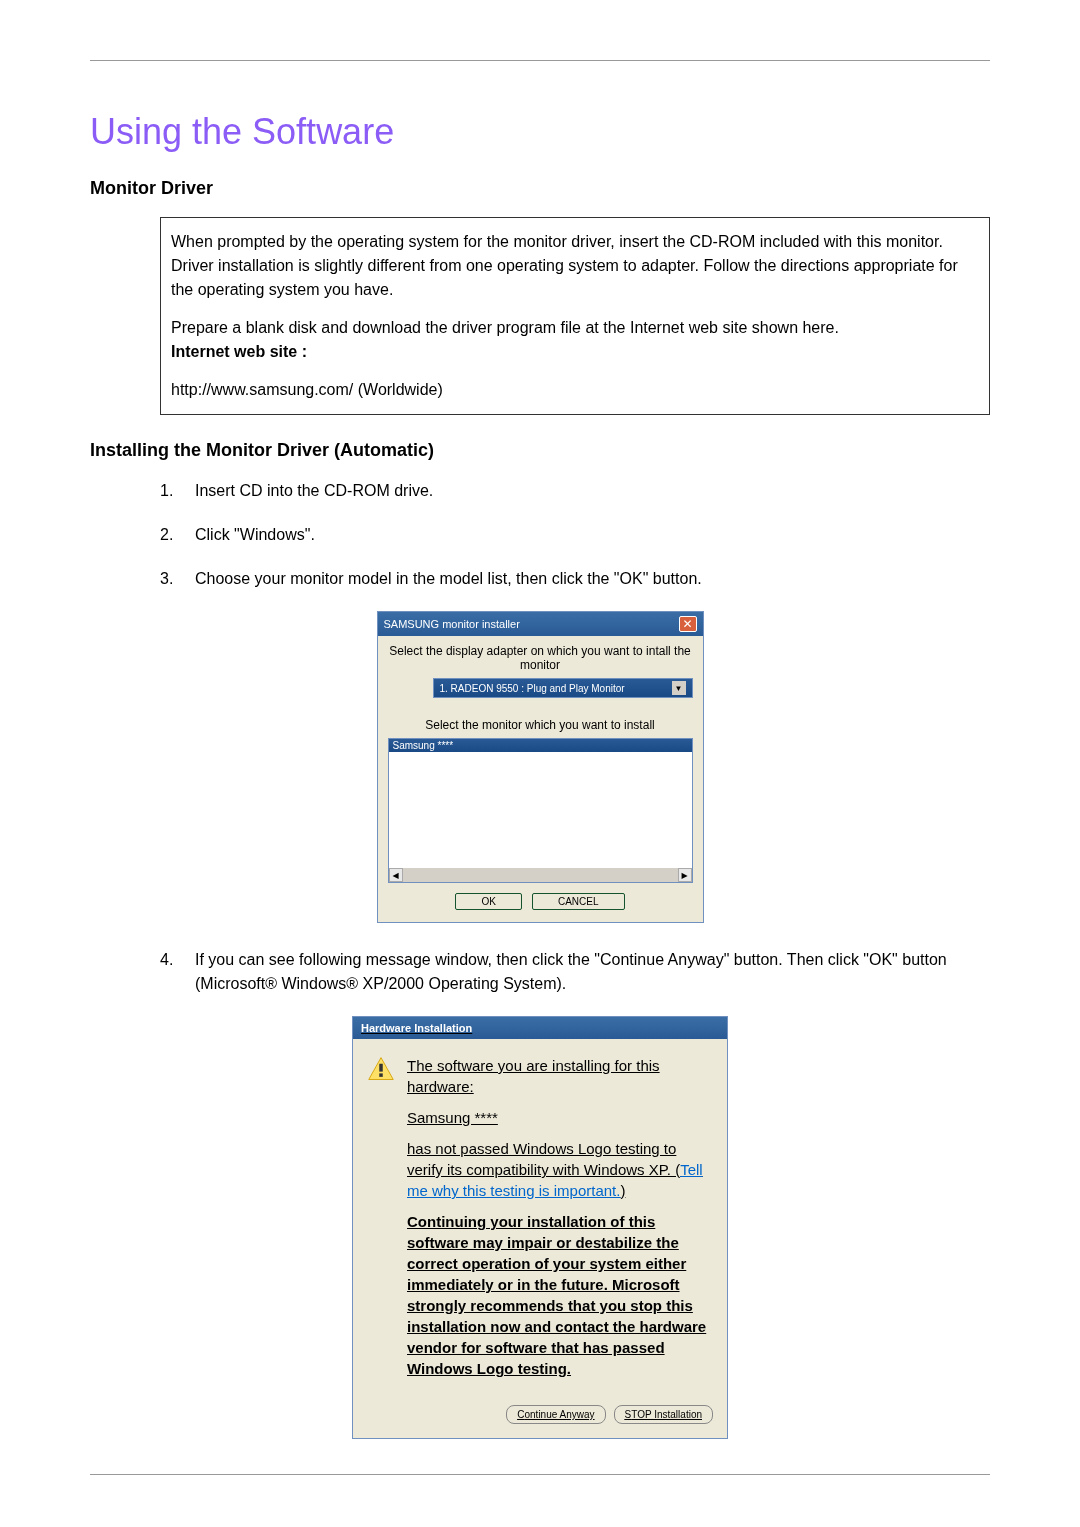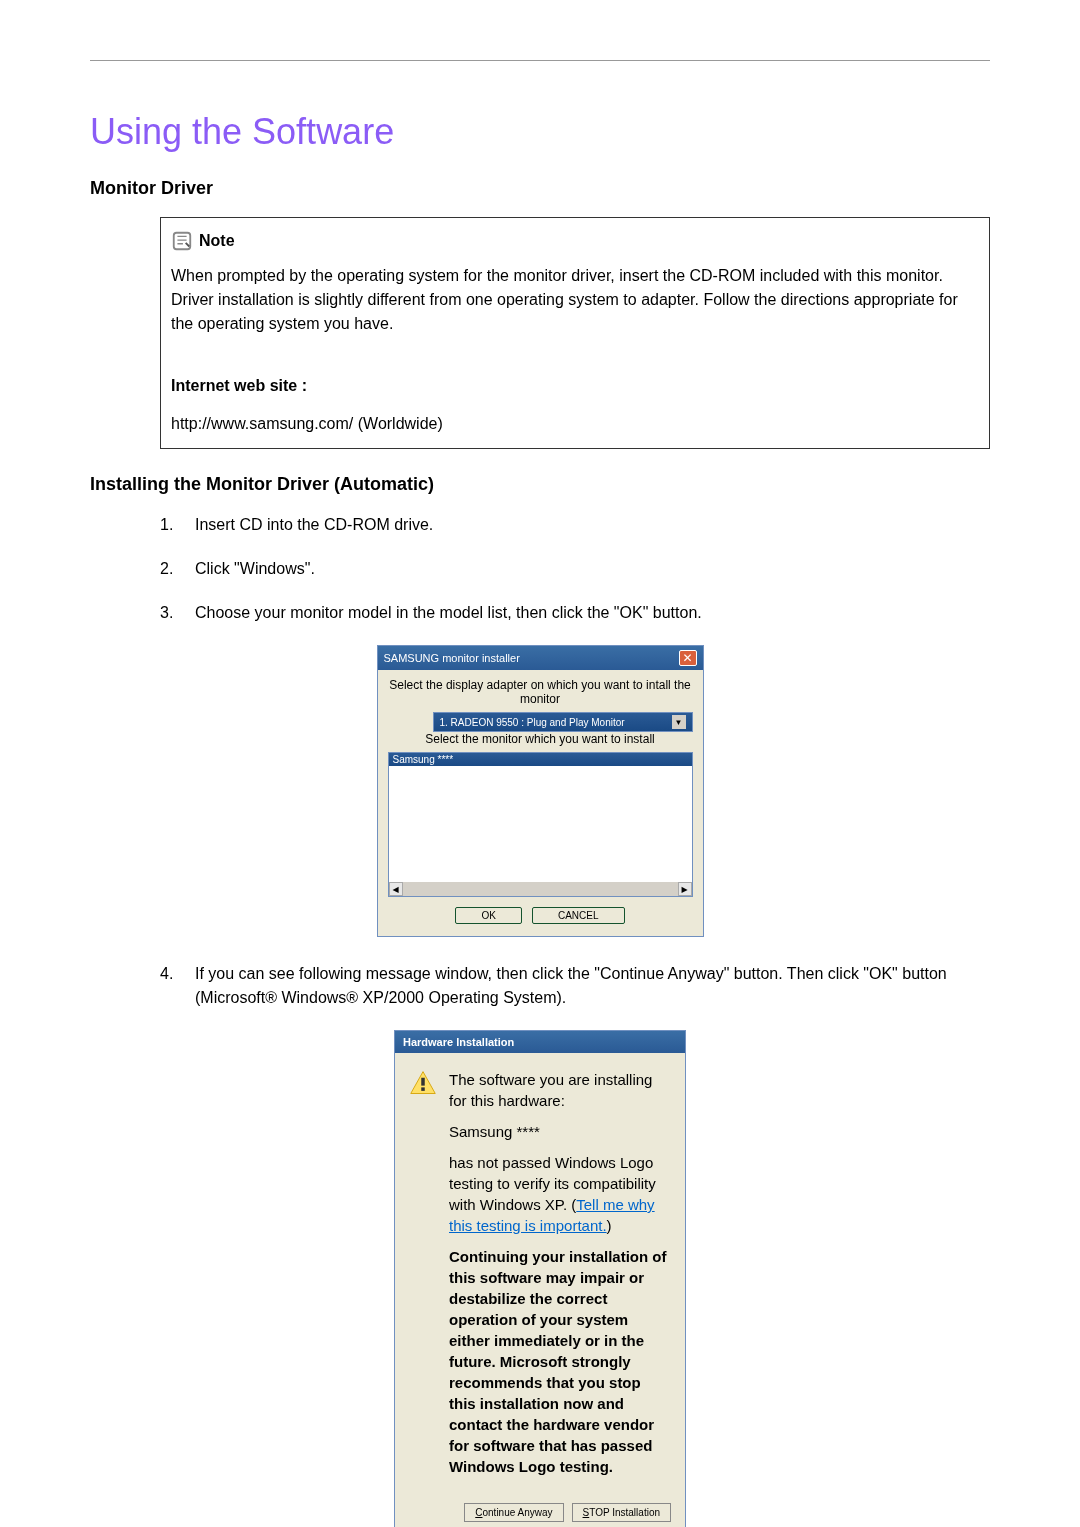--- a/index.html
+++ b/index.html
@@ -176,24 +176,25 @@
     }
     .dialog-btn {
       padding: 2px 25px;
       font-size: 10px;
       background: #ece9d8;
       border: 1px solid #14532d;
       border-radius: 2px;
     }
     
     .dialog2 {
-      width: 292px;
+      width: 376px;
       border: 1px solid #7090c0;
       background: #ece9d8;
       font-size: 11px;
+      text-decoration: underline;
     }
     .dialog2-titlebar {
       background: linear-gradient(to bottom, #3a6ea5, #2a5a95);
       color: #fff;
       padding: 5px 8px;
       font-weight: bold;
     }
     .dialog2-body {
       padding: 16px 14px;
       display: flex;
@@ -222,51 +223,43 @@
       display: flex;
       justify-content: flex-end;
       gap: 8px;
       padding: 0 14px 14px 14px;
     }
     .dialog2-btn {
       padding: 3px 10px;
       font-size: 10px;
       background: #ece9d8;
       border: 1px solid #888;
-      border-radius: 0;
+      border-radius: 8px;
     }
     .footer-line {
       border-top: 1px solid #999;
       margin-top: 35px;
     }
     .subsection-spacing {
       margin-top: 8px;
     }
   </style>
 </head>
 <body>
 
 <div class="header-line"></div>
 
 <h1 class="main-title">Using the Software</h1>
 
 <h2 class="section-title">Monitor Driver</h2>
 
 <div class="note-box">
-  <div class="note-header">
-    <svg class="note-icon" viewBox="0 0 24 24">
-      <rect x="3" y="3" width="18" height="18" rx="3" fill="none" stroke="#888" stroke-width="2"></rect>
-      <path d="M7 7 L17 7 M7 11 L17 11 M7 15 L13 15" stroke="#888" stroke-width="1.5"></path>
-      <path d="M16 14 L20 18" stroke="#555" stroke-width="2"></path>
-    </svg>
-    <span class="note-label">Note</span>
-  </div>
   <p class="note-text">When prompted by the operating system for the monitor driver, insert the CD-ROM included with this monitor. Driver installation is slightly different from one operating system to adapter. Follow the directions appropriate for the operating system you have.</p>
   <p class="note-text">
-    <br>
+    <span>Prepare a blank disk and download the driver program file at the Internet web site shown here.</span><br>
     <span class="bold">Internet web site :</span>
   </p>
   <p class="note-text" style="margin-bottom:0">http://www.samsung.com/ (Worldwide)</p>
 </div>
 
 <h2 class="section-title subsection-spacing">Installing the Monitor Driver (Automatic)</h2>
 
 <ol class="ordered-list">
   <li>
     <span class="list-num">1.</span>
@@ -287,21 +280,21 @@
     <div class="dialog1-titlebar">
       <span>SAMSUNG monitor installer</span>
       <span class="close-btn">✕</span>
     </div>
     <div class="dialog1-body">
       <div class="dialog1-label">Select the display adapter on which you want to intall the monitor</div>
       <div class="dialog1-select">
         <span>1. RADEON 9550 : Plug and Play Monitor</span>
         <span class="dropdown-arrow">▼</span>
       </div>
-      <div class="dialog1-label" style="margin-top:0">Select the monitor which you want to install</div>
+      <div class="dialog1-label" style="margin-top:20px">Select the monitor which you want to install</div>
       <div class="dialog1-list">
         <div class="list-selected">Samsung ****</div>
         <div class="scrollbar-bottom">
           <span class="scroll-arrow">◀</span>
           <span class="scroll-arrow">▶</span>
         </div>
       </div>
       <div class="dialog1-buttons">
         <button class="dialog-btn">OK</button>
         <button class="dialog-btn">CANCEL</button>

